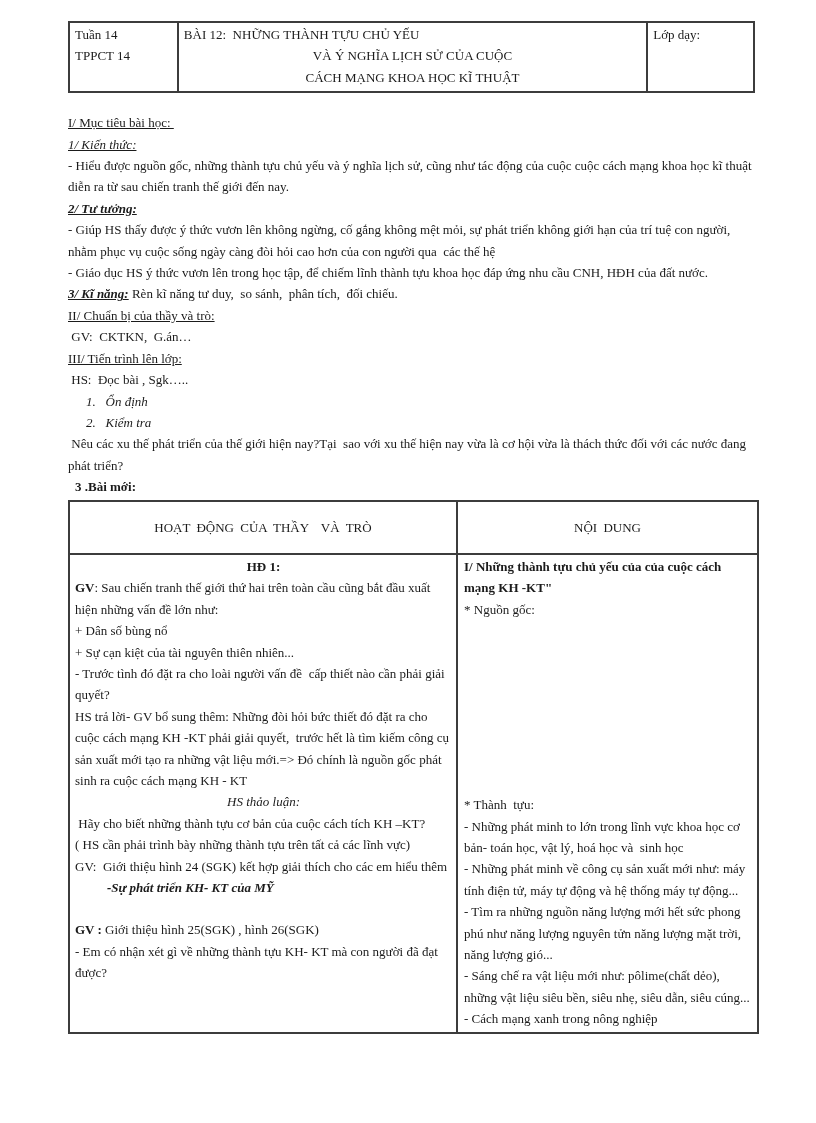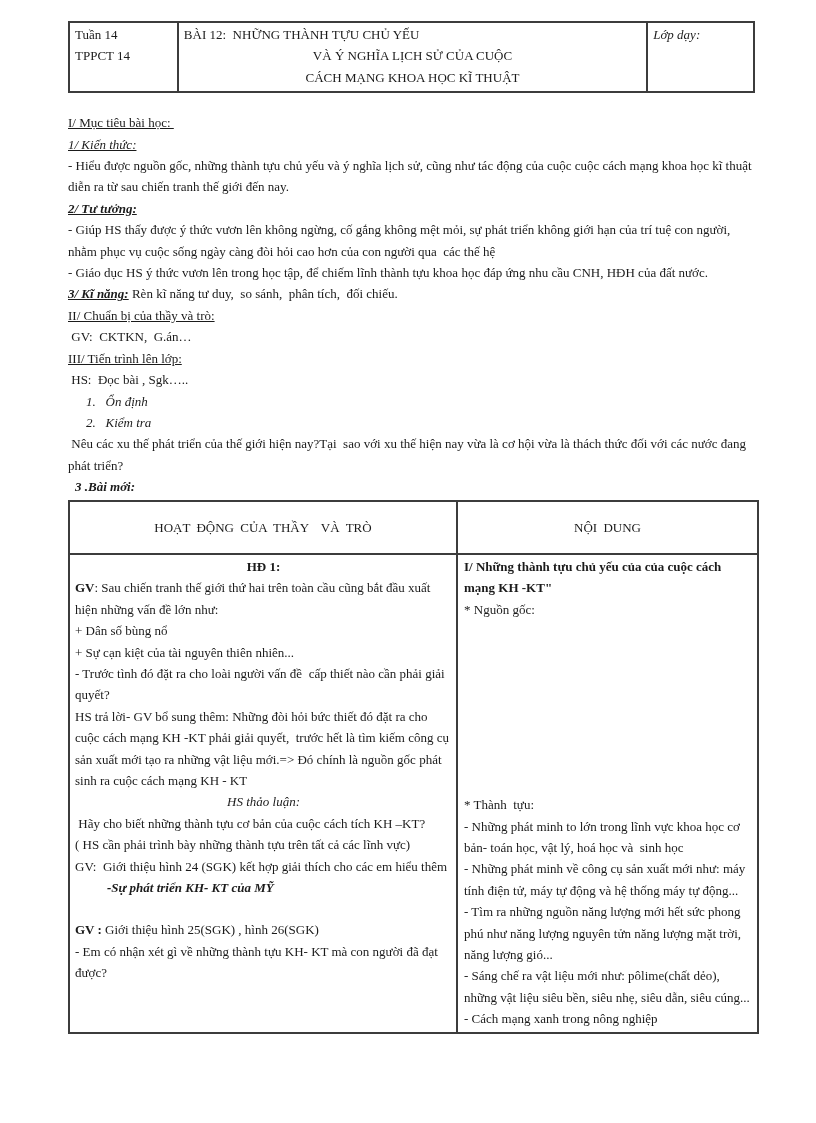--- a/index.html
+++ b/index.html
@@ -7,31 +7,31 @@
     width:816px;height:1123px;background:#ffffff;margin:0 auto;
     font-family:"Liberation Serif","DejaVu Serif",serif;
     font-size:13px;line-height:21.4px;color:#1b1b1b;
     position:relative;overflow:hidden;box-sizing:border-box;
     padding:21px 61px 0 68px;
   }
   .line{white-space:pre-wrap;}
   .u{text-decoration:underline;}
   .i{font-style:italic;}
   .b{font-weight:bold;}
-  .bi{font-weight:bold;font-style:italic;}
+  .bi{font-weight:bold;}
   .iu{font-style:italic;text-decoration:underline;margin-top:37px;}
   .biu{font-weight:bold;font-style:italic;text-decoration:underline;}
   table{border-collapse:collapse;table-layout:fixed;}
   td{border:2px solid #3c3c3c;vertical-align:top;box-sizing:border-box;}
   
   .head-table{width:687px;}
   .head-table td{padding:1px 5px 3px 5px;}
   .head-week{width:106px;}
   .head-title{width:457px;margin-top:44px;}
-  .head-class{width:104px;font-style:italic;}
+  .head-class{width:104px;}
   .t-center{text-align:center;white-space:pre-wrap;}
   .t-left{text-align:left;white-space:pre-wrap;}
   
   .intro{margin-top:19px;}
   .step{padding-left:18px;}
   .step3{padding-left:7px;}
   
   .main-table{width:687px;margin-top:2px;}
   .main-table .hrow td{padding:15px 2px;text-align:center;word-spacing:3px;}
   .cell-left{width:388px;padding:1px 4px 16px 5px;}

